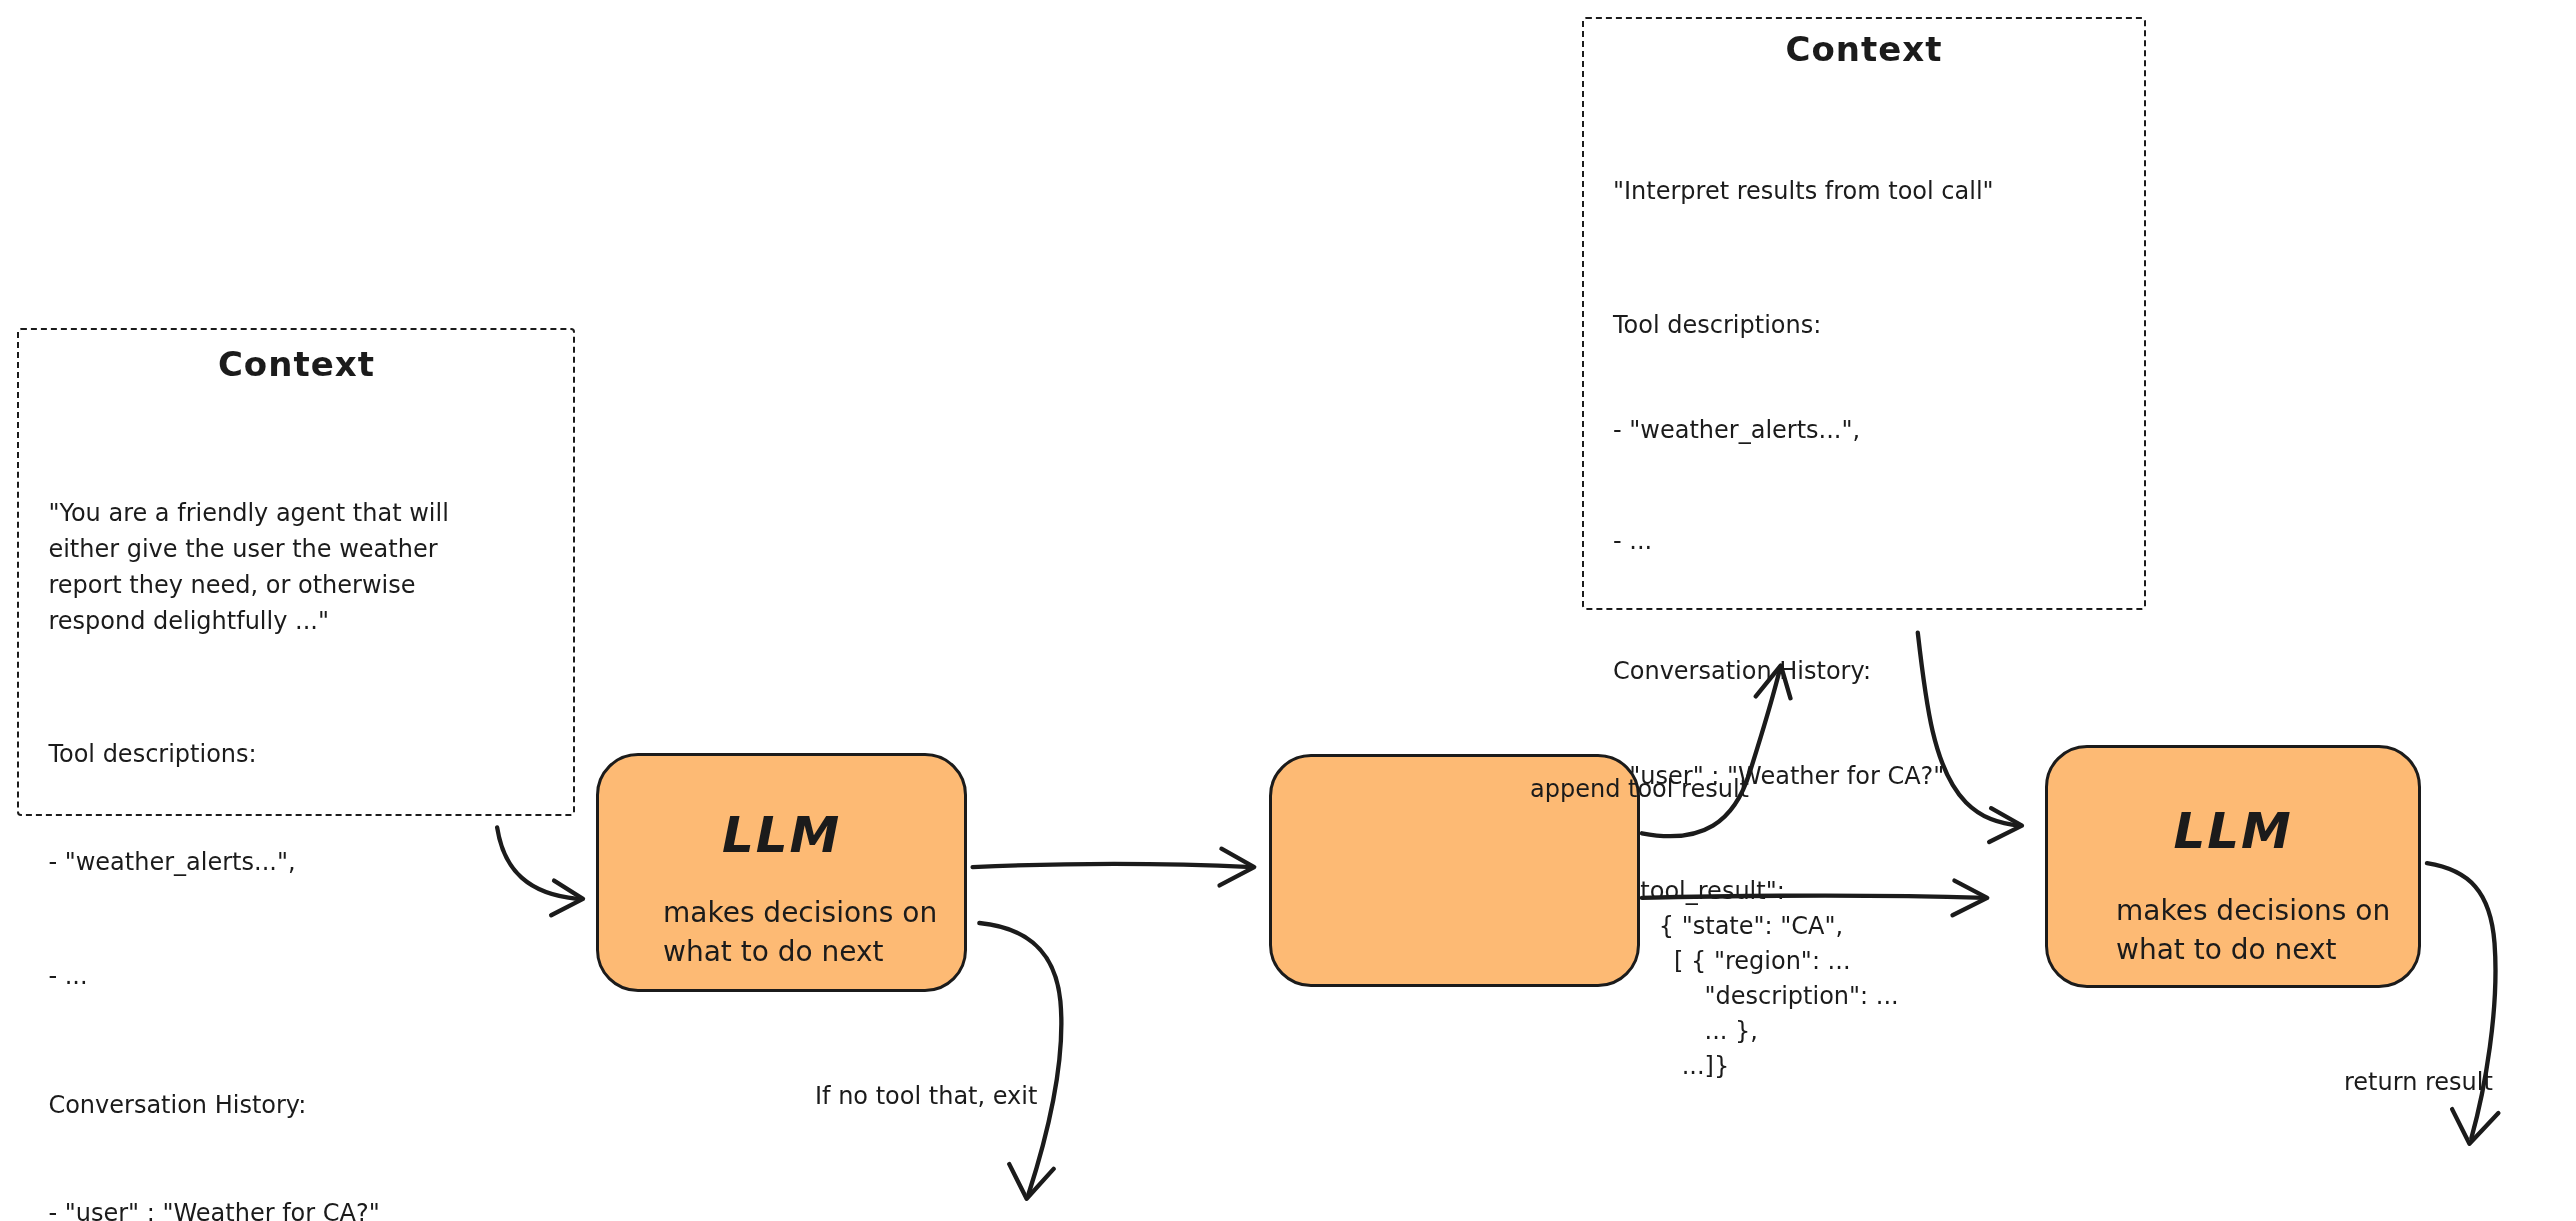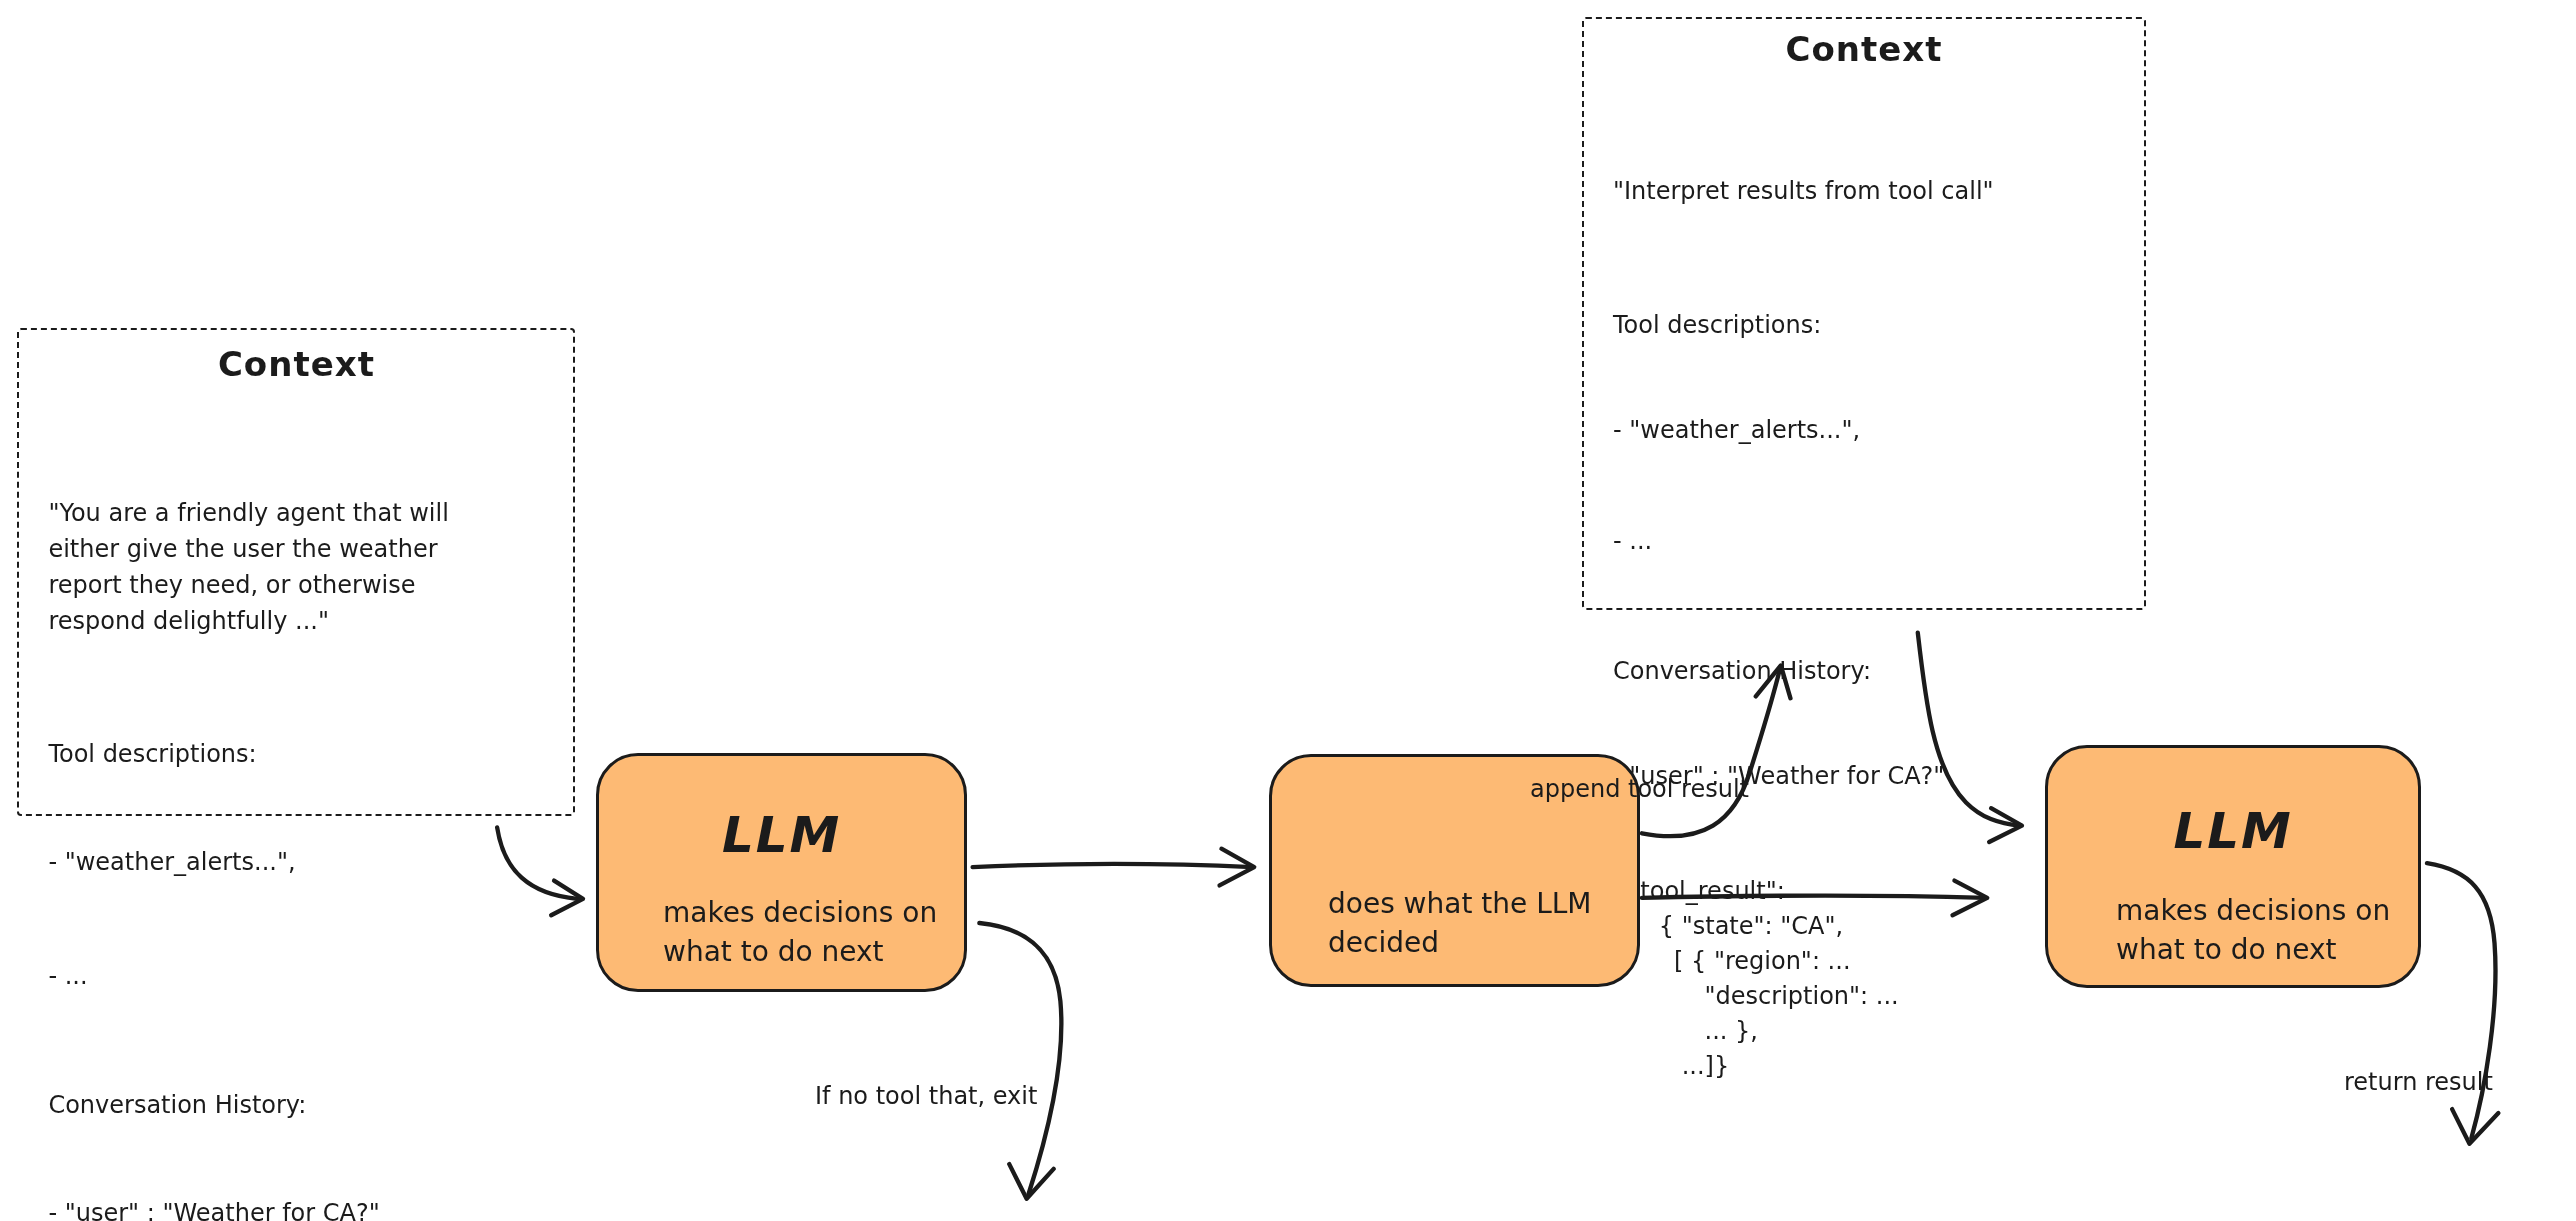--- a/index.html
+++ b/index.html
@@ -147,22 +147,20 @@
     </div>
   </div>
 
   <div class="node" style="left:596px; top:753px; width:371px; height:239px;">
     <div class="node-title italic" style="top:50px;">LLM</div>
     <div class="node-sub" style="left:64px; top:137px;">makes decisions on
 what to do next</div>
   </div>
 
   <div class="node" style="left:1269px; top:754px; width:371px; height:233px;">
-    <div class="node-sub" style="left:56px; top:127px;">does what the LLM
-decided</div>
   </div>
 
   <div class="node" style="left:2045px; top:745px; width:376px; height:243px;">
     <div class="node-title italic" style="top:54px;">LLM</div>
     <div class="node-sub" style="left:68px; top:143px;">makes decisions on
 what to do next</div>
   </div>
 
   <div class="edge-label" style="left:1530px; top:735px;">append tool result</div>
   <div class="edge-label" style="left:815px; top:1042px;">If no tool that, exit</div>

